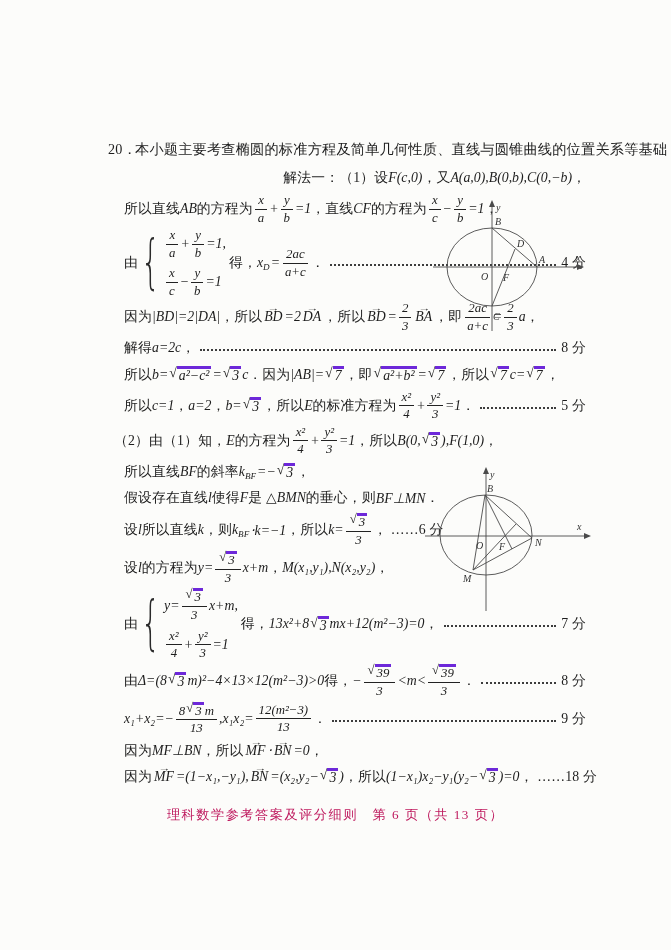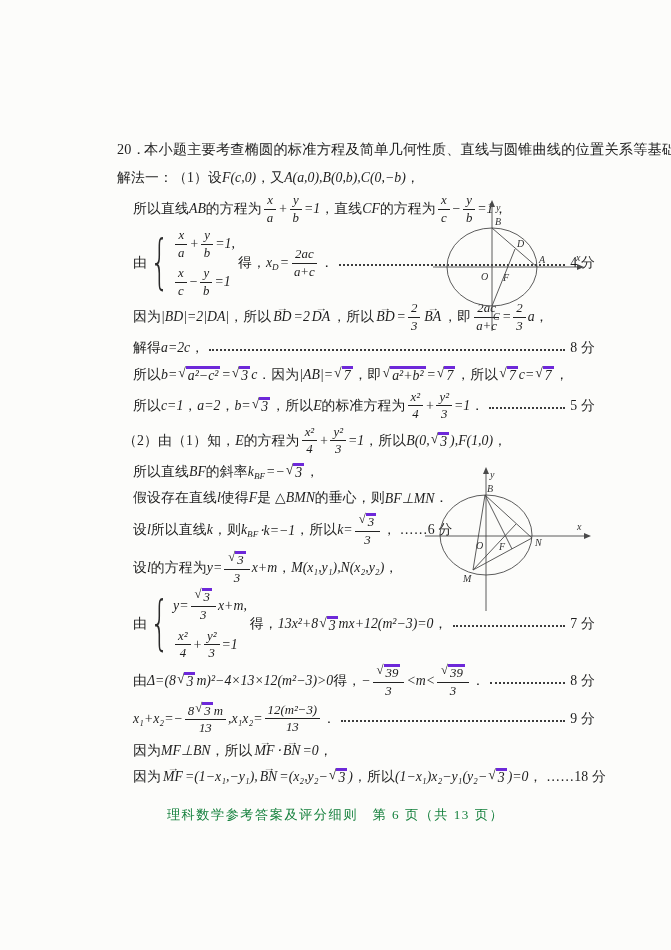--- a/index.html
+++ b/index.html
@@ -1,18 +1,18 @@
 <!DOCTYPE html>
 <html><head>
 <meta charset="utf-8">
 <style>
   html,body{margin:0;padding:0;background:#d8d8d8;}
   .page{position:relative;width:671px;height:950px;background:#fcfcfa;
         font-family:"Liberation Serif","DejaVu Serif",serif;color:#1d1d1d;overflow:hidden;margin:0 auto;}
-  .content{position:absolute;left:117px;top:136px;width:478px;}
+  .content{position:absolute;left:108px;top:136px;width:478px;}
   .intro{font-size:14.2px;line-height:1.92;letter-spacing:0.2px;}
   .intro .il{white-space:nowrap;padding-left:27px;}
   .intro .il.first{padding-left:0;display:flex;}
   .intro .pno{display:inline-block;width:27px;}
   #solution .line{display:flex;align-items:center;white-space:nowrap;
         font-size:13.8px;margin:3.5px 0;min-height:23px;}
   .zh{letter-spacing:0.2px;}
   .mi{font-style:italic;font-family:"Liberation Serif",serif;}
   .sub{font-size:0.66em;transform:translateY(0.42em);font-style:italic;margin:0 1px 0 0;}
   .frac{display:inline-flex;flex-direction:column;align-items:center;margin:0 2px;
@@ -26,40 +26,40 @@
   .vec-arrow{position:absolute;top:-0.62em;left:50%;transform:translateX(-50%) scaleX(1.5);
         font-size:0.58em;font-style:normal;}
   .cases{display:inline-flex;align-items:center;margin:0 3px;}
   .brace{font-size:30px;transform:scaleY(1.95);transform-origin:50% 55%;font-weight:300;
         margin-right:4px;font-family:"DejaVu Sans",sans-serif;color:#2a2a2a;}
   .rows{display:inline-flex;flex-direction:column;gap:6px;}
   .row{display:flex;align-items:center;}
   .lead{flex:1 1 18px;min-width:14px;border-bottom:2px dotted #3c3c3c;height:0;
         margin:0 5px;transform:translateY(2px);}
   .footer{position:absolute;top:806px;left:0;width:100%;text-align:center;
-        font-size:13.2px;letter-spacing:1.5px;color:#15803d;}
+        font-size:13.2px;letter-spacing:1.5px;color:#be185d;}
   .fig{position:absolute;}
   .fig line,.fig ellipse,.fig path{stroke:#4a4a4a;fill:none;stroke-width:0.9;}
   .fig polygon{fill:#4a4a4a;stroke:none;}
   .fig text{font-family:"Liberation Serif",serif;font-style:italic;font-size:10px;fill:#333;}
 </style>
 </head>
 <body>
 
 <div class="page">
 
   <div class="content">
     <div class="intro">
       <div class="il first">
         <span class="pno">20．</span>
         <span>本小题主要考查椭圆的标准方程及简单几何性质、直线与圆锥曲线的位置关系等基础</span>
       </div>
     </div>
     <div id="solution">
-        <div class="line" style="padding-left: 0px;">
+        <div class="line" style="padding-left: 0px; justify-content: flex-end;">
           <span class="zh">解法一：（1）设 </span>
           <span class="mi">F(c,0)</span>
           <span class="zh">，又 </span>
           <span class="mi">A(a,0),B(0,b),C(0,−b)</span>
           <span class="zh">，</span>
         </div>
         <div class="line" style="padding-left: 16px;">
           <span class="zh">所以直线 </span>
           <span class="mi">AB</span>
           <span class="zh"> 的方程为</span>

